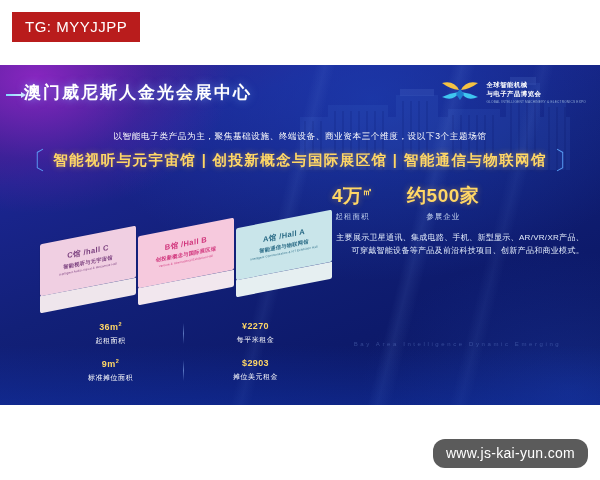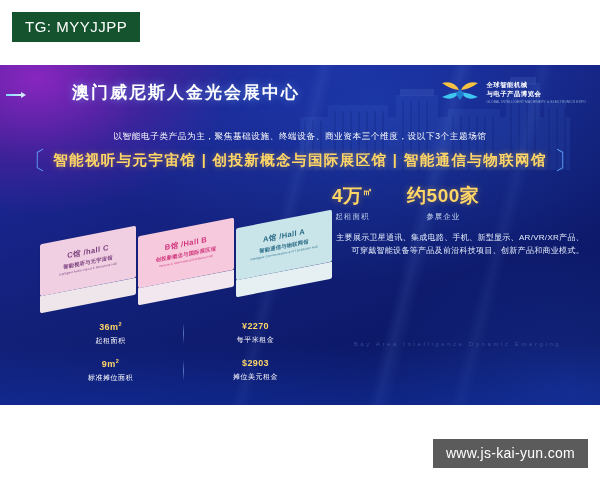--- a/index.html
+++ b/index.html
@@ -7,35 +7,36 @@
   body{
     background:#ffffff;
     font-family:"Liberation Sans", sans-serif;
     position:relative;
     overflow:hidden;
   }
 
   
   .tg-chip{
     position:absolute; left:12px; top:12px;
-    background:#14532d; color:#ffffff;
+    background:#b91c1c; color:#ffffff;
     font-size:15px; letter-spacing:.5px;
     padding:6px 13px 7px 13px;
     white-space:nowrap;
     z-index:30;
   }
 
   
   .url-chip{
     position:absolute; right:12px; bottom:12px;
     background:#5b5b5b; color:#ffffff;
     font-size:14px; letter-spacing:.3px;
     padding:6px 13px 7px 13px;
     white-space:nowrap;
     z-index:30;
+    border-radius:12px;
   }
 
   
   .poster{
     position:absolute; left:0; top:65px;
     width:600px; height:340px;
     overflow:hidden;
     background:
       radial-gradient(ellipse 260px 180px at 6% 4%, rgba(150,40,200,.85) 0%, rgba(110,30,170,.35) 45%, rgba(20,25,110,0) 75%),
       radial-gradient(ellipse 420px 260px at 62% 10%, rgba(30,70,190,.55) 0%, rgba(18,32,120,0) 70%),
@@ -67,21 +68,20 @@
     background:linear-gradient(to right,#7fd6ff,#cfeaff);
   }
   .arrow-tip:after{
     content:""; position:absolute; right:-4px; top:-2px;
     border-left:5px solid #cfeaff; border-top:3px solid transparent; border-bottom:3px solid transparent;
   }
   .venue-cn{
     position:absolute; left:24px; top:16px;
     color:#ffffff; font-size:17px; font-weight:700; letter-spacing:2px;
     text-shadow:0 0 8px rgba(120,180,255,.6);
-    margin-left:48px;
   }
   .venue-en{
     position:absolute; left:25px; top:40px;
     color:#a9c0e8; font-size:8.5px; letter-spacing:1.1px;
   }
 
   
   .logo-wrap{ position:absolute; right:14px; top:12px; display:flex; align-items:center; gap:6px; }
   .logo-mark{ width:40px; height:30px; }
   .logo-txt{ display:flex; flex-direction:column; gap:1px; }

